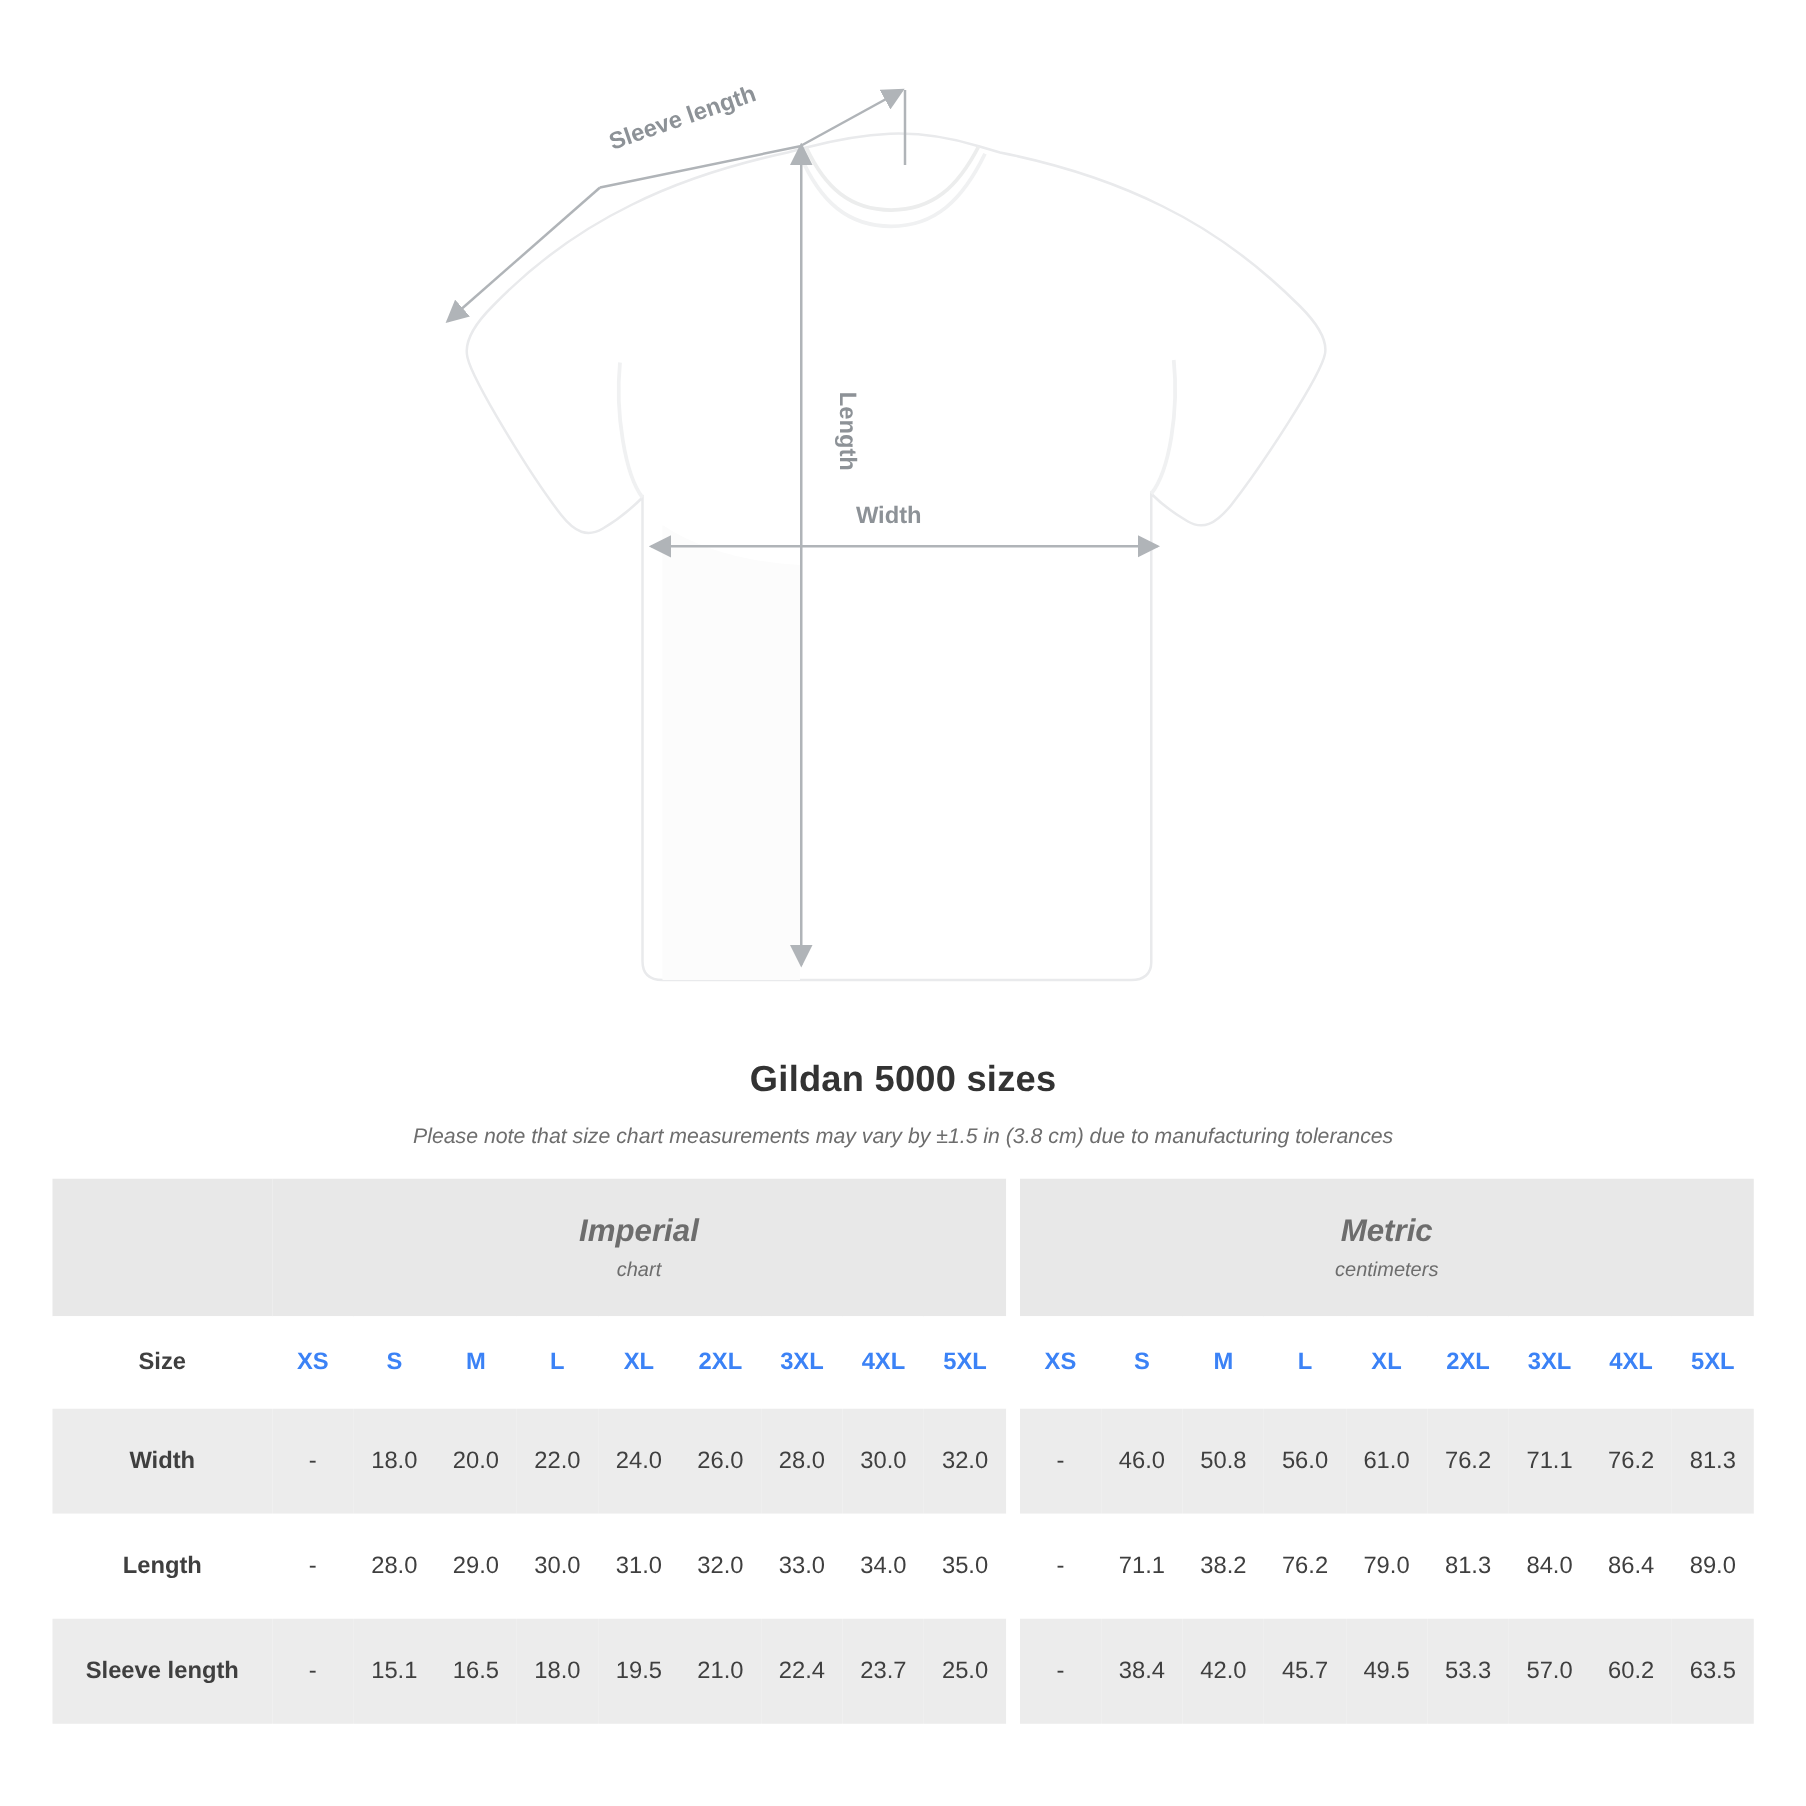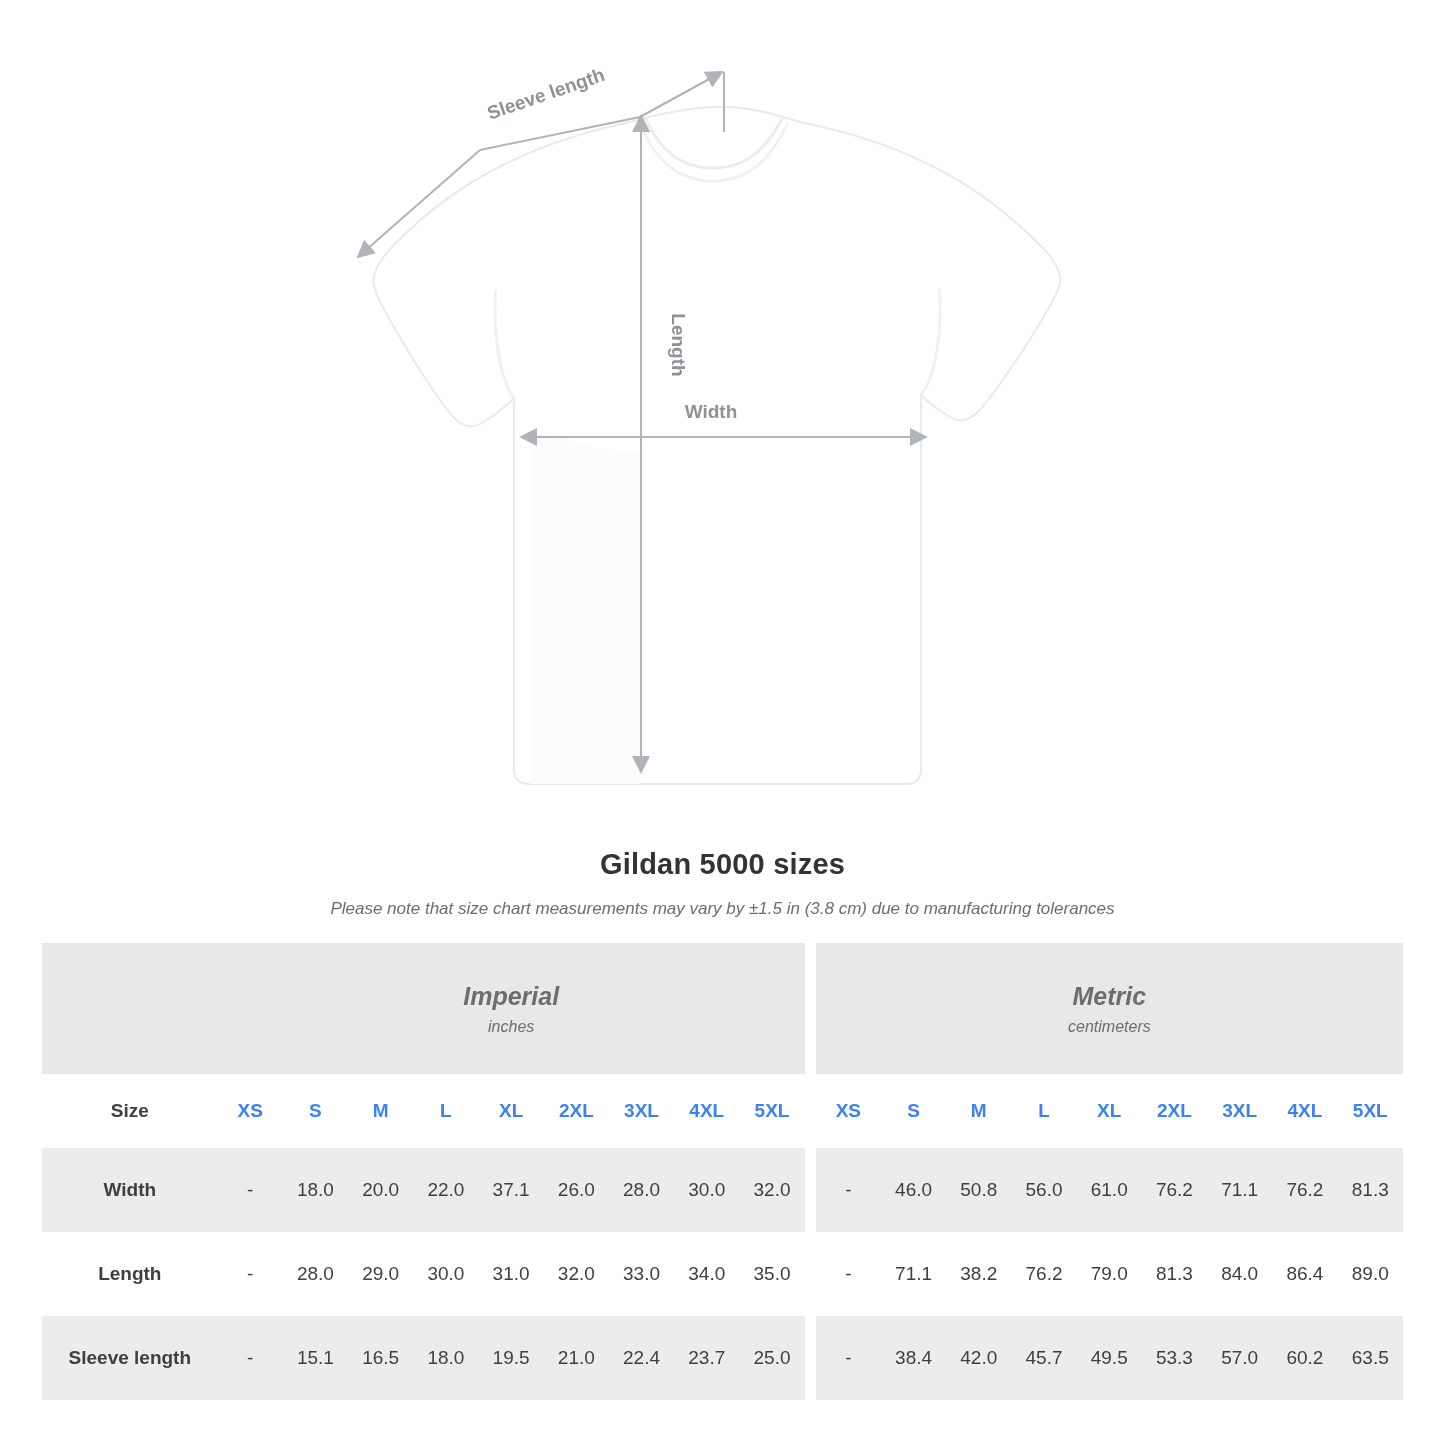--- a/index.html
+++ b/index.html
@@ -61,21 +61,21 @@
   table.size-table td,
   table.size-table th {
     text-align: center;
     vertical-align: middle;
     font-weight: normal;
     padding: 0;
   }
 
   
   .unit-row td {
-    height: 131px;
+    height: 110px;
     background: #e8e8e8;
   }
   .unit-name {
     font-size: 25px;
     font-style: italic;
     font-weight: bold;
     color: #6d6d6d;
     line-height: 1.25;
   }
   .unit-sub {
@@ -223,21 +223,21 @@
           <col class="col-val">
           <col class="col-val">
           <col class="col-val">
       </colgroup>
 
       <tbody>
           <tr class="unit-row">
         <td></td>
         <td colspan="9">
           <div class="unit-name">Imperial</div>
-          <div class="unit-sub">inches</div>
+          <div class="unit-sub">chart</div>
         </td>
         <td class="gap-cell"></td>
         <td colspan="9">
           <div class="unit-name">Metric</div>
           <div class="unit-sub">centimeters</div>
         </td>
       </tr>
 
       <tr class="size-row">
         <td class="row-label">Size</td>
@@ -261,21 +261,21 @@
         <td class="size-cell">4XL</td>
         <td class="size-cell">5XL</td>
       </tr>
 
       <tr class="data-row shaded">
         <td class="row-label">Width</td>
         <td>-</td>
         <td>18.0</td>
         <td>20.0</td>
         <td>22.0</td>
-        <td>37.1</td>
+        <td>24.0</td>
         <td>26.0</td>
         <td>28.0</td>
         <td>30.0</td>
         <td>32.0</td>
         <td class="gap-cell"></td>
         <td>-</td>
         <td>46.0</td>
         <td>50.8</td>
         <td>56.0</td>
         <td>61.0</td>

